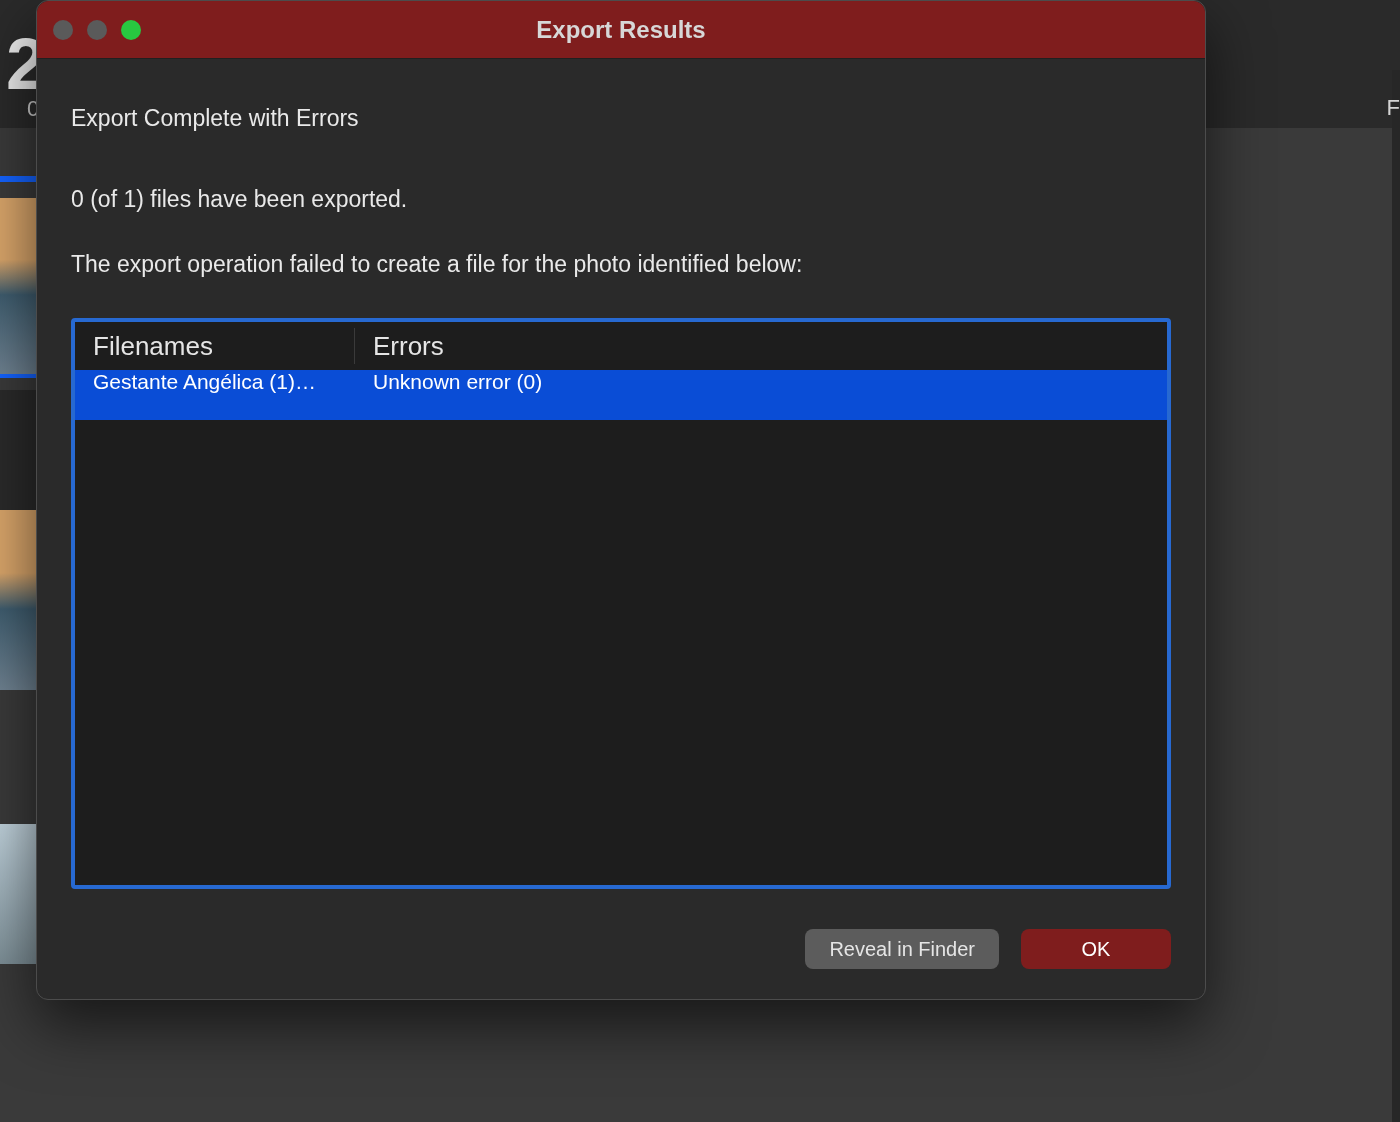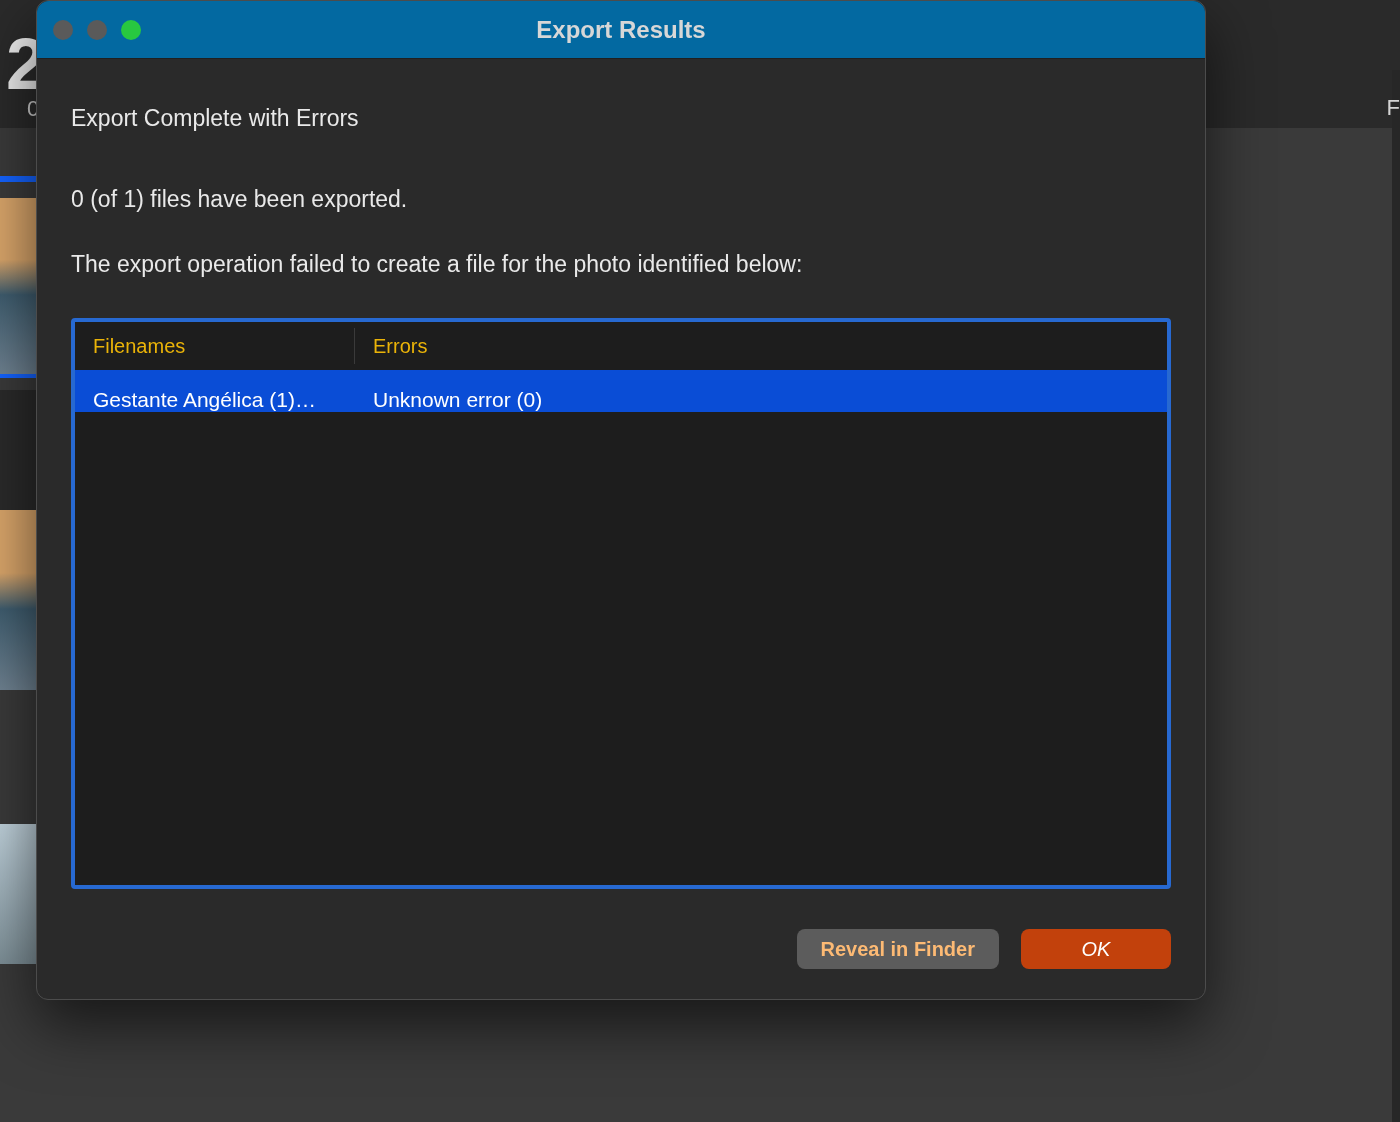--- a/index.html
+++ b/index.html
@@ -93,21 +93,21 @@
     background: #2a2a2a;
     border: 1px solid #4c4c4c;
     border-radius: 12px;
     box-shadow: 0 25px 60px rgba(0,0,0,.6);
     display: flex;
     flex-direction: column;
   }
 
   .titlebar {
     height: 58px;
-    background: #0369a1;
+    background: #7f1d1d;
     border-bottom: 1px solid #202020;
     border-radius: 12px 12px 0 0;
     display: flex;
     align-items: center;
     justify-content: center;
     position: relative;
   }
   .traffic-lights {
     position: absolute;
     left: 16px;
@@ -165,34 +165,34 @@
     display: flex;
     align-items: stretch;
     background: #1d1d1d;
     height: 48px;
     flex: 0 0 auto;
   }
   .table-head .col {
     display: flex;
     align-items: center;
     padding-left: 18px;
-    color: #eab308;
-    font-size: 20px;
+    color: #e5e5e5;
+    font-size: 26px;
     font-weight: 400;
   }
   .col-filenames { width: 280px; border-right: 1px solid #3a3a3a; margin-top:6px; margin-bottom:6px; }
   .col-errors    { flex: 1; }
   .table-body {
     flex: 1;
     overflow: auto;
   }
   .row {
     display: flex;
-    height: 42px;
-    align-items: flex-end;
+    height: 50px;
+    align-items: flex-start;
   }
   .row.selected {
     background: #0a4dd6;
     color: #fff;
   }
   .row .cell {
     padding-left: 18px;
     font-size: 21px;
     white-space: nowrap;
     overflow: hidden;
@@ -211,28 +211,26 @@
   .btn {
     height: 40px;
     border-radius: 8px;
     border: none;
     font-size: 20px;
     padding: 0 24px;
     cursor: pointer;
   }
   .btn-secondary {
     background: #5c5c5c;
-    color: #fdba74;
-    font-weight: bold;
+    color: #e5e5e5;
   }
   .btn-primary {
-    background: #c2410c;
+    background: #7f1d1d;
     color: #fff;
     min-width: 150px;
-    font-style: italic;
   }
 </style>
 </head>
 <body>
 
 <div class="bg">
   <div class="bg-topbar">
     <span>2</span>
     <span class="year-sub">022</span>
   </div>

